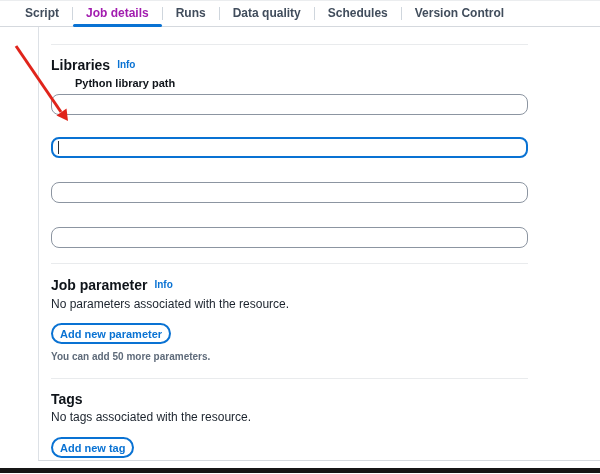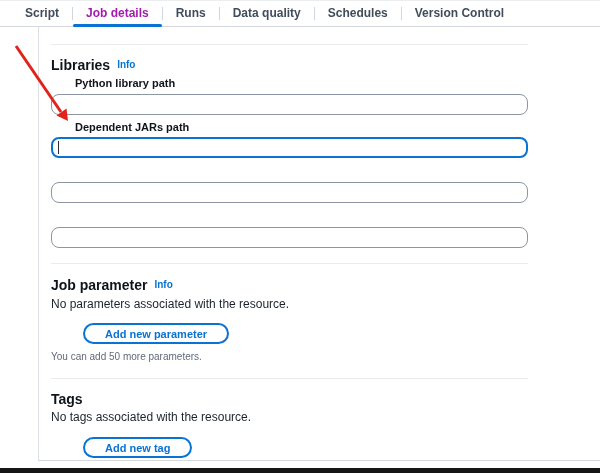--- a/index.html
+++ b/index.html
@@ -66,46 +66,46 @@
     font-size: 11px; font-weight: 700; color: #0f141a; line-height: 13px;
     white-space: nowrap;
     margin-left: 24px;
   }
   .body-text {
     position: absolute; left: 12px;
     font-size: 12px; color: #1b232d; line-height: 14px; white-space: nowrap;
   }
   .hint-text {
     position: absolute; left: 12px;
-    font-size: 10px; color: #5f6b7a; line-height: 12px; white-space: nowrap;
+    font-size: 10px; color: #5f6b7a; line-height: 12px; white-space: nowrap; font-weight: bold;
   }
 
   
   .text-input {
     position: absolute; left: 12px; width: 477px; height: 21px;
     border: 1px solid #8c95a1; border-radius: 8px;
     background: #ffffff; outline: none;
     font-family: "Liberation Sans", sans-serif; font-size: 12px; color: #0f141a;
     padding: 0 8px;
   }
   .text-input.focused { border: 2px solid #0972d3; }
   .caret {
     position: absolute; width: 1px; height: 13px; background: #2a2f36;
   }
 
   
   .pill-button {
     position: absolute; left: 12px; height: 21px;
     display: inline-flex; align-items: center;
-    padding: 0 20px;
+    padding: 0 7px;
     border: 2px solid #0972d3; border-radius: 12px;
     background: #ffffff;
     font-family: "Liberation Sans", sans-serif;
     font-size: 11px; font-weight: 700; color: #0972d3;
-    cursor: pointer; white-space: nowrap; margin-left: 32px;
+    cursor: pointer; white-space: nowrap;
   }
 
   
   .arrow-overlay {
     position: absolute; left: 0; top: 0; width: 600px; height: 474px;
     pointer-events: none; z-index: 10;
   }
 
   
   .bottom-bar {
@@ -134,21 +134,20 @@
 
 <div class="panel">
 
   <div class="divider" style="top:17px"></div>
 
   <div class="section-title" style="top:30px"><span>Libraries</span><span class="info-link">Info</span></div>
 
   <div class="field-label" style="top:50px">Python library path</div>
   <input class="text-input" style="top: 67px;" type="text" value="">
 
-  <div class="field-label" style="top:94px">Dependent JARs path</div>
   <input class="text-input focused" style="top: 110px;" type="text" value="">
   <div class="caret" style="left:19px; top:114px"></div>
 
   <input class="text-input" style="top: 155px;" type="text" value="">
 
   <input class="text-input" style="top: 200px;" type="text" value="">
 
   <div class="divider" style="top:236px"></div>
 
   <div class="section-title" style="top:250px"><span>Job parameter</span><span class="info-link">Info</span></div>

